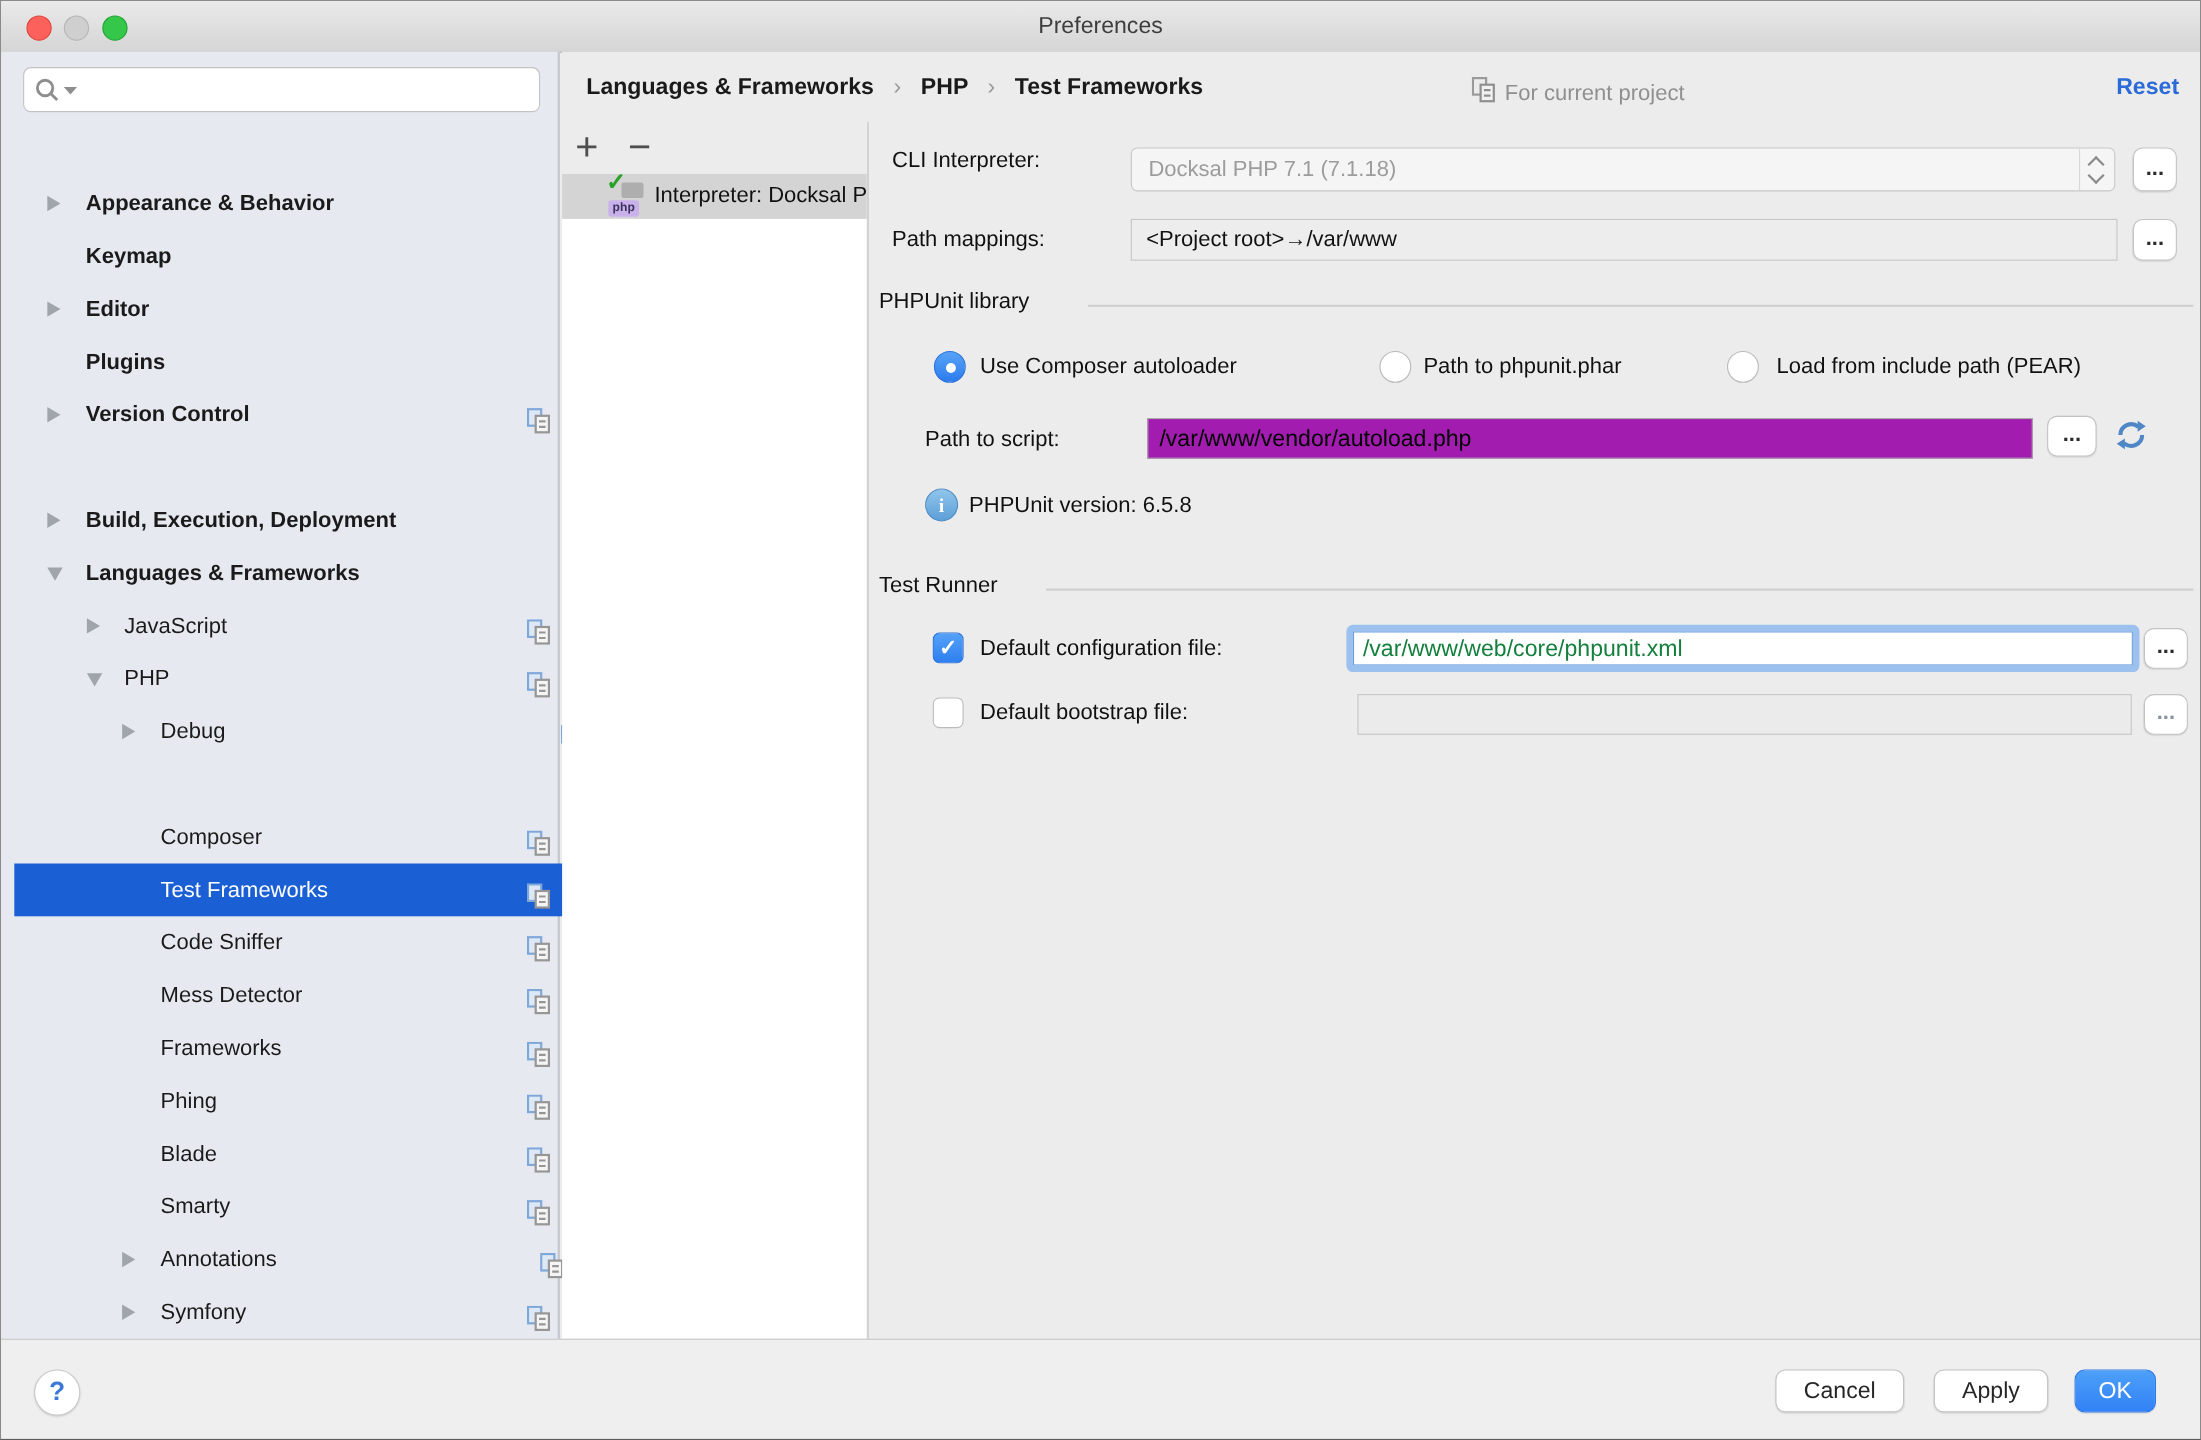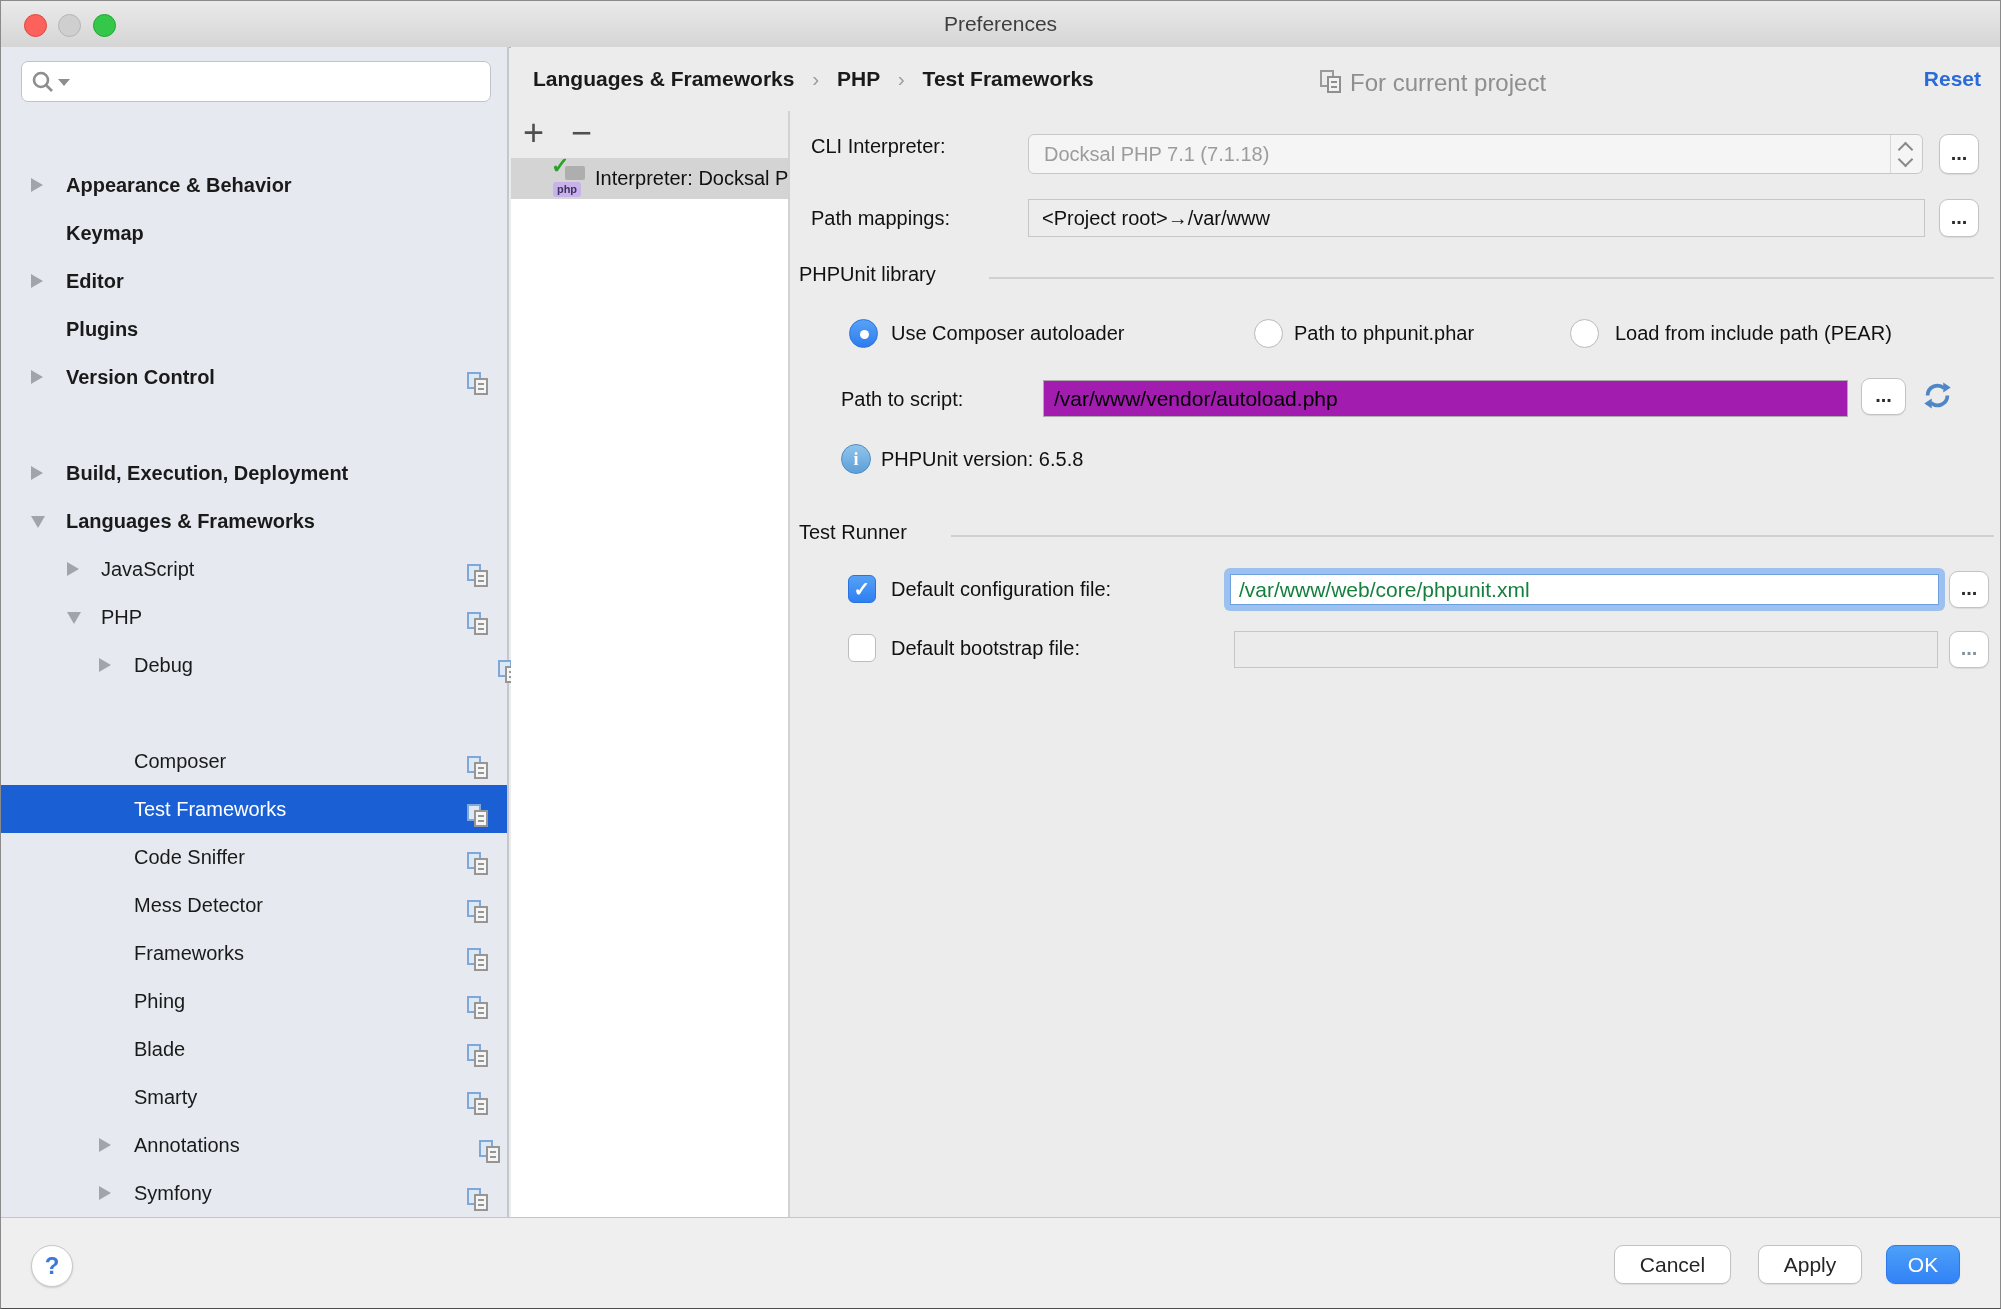--- a/index.html
+++ b/index.html
@@ -19,34 +19,34 @@
   .sidebar{position:absolute;left:0;top:46px;width:508px;height:1172px;
            background:#e6eaf0;border-right:2px solid #c4c8cd;box-sizing:border-box;}
   .searchbox{position:absolute;left:20px;top:14px;width:470px;height:41px;background:#ffffff;
              border:1px solid #c3c3c3;border-radius:7px;box-sizing:border-box;}
   .searchbox svg{position:absolute;left:8px;top:7px;}
   .search-caret{position:absolute;left:36px;top:17px;width:0;height:0;
                 border-left:6px solid transparent;border-right:6px solid transparent;
                 border-top:7px solid #8e8e8e;}
   .searchbox input{position:absolute;left:52px;top:2px;width:405px;height:33px;border:none;outline:none;
                    font-size:20px;font-family:"Liberation Sans",sans-serif;background:transparent;}
-  .tree{position:absolute;left:0;top:0;width:100%;height:100%;text-decoration:underline;}
+  .tree{position:absolute;left:12px;top:0;width:100%;height:100%;text-decoration:underline;}
   .side-row{position:absolute;left:0;width:506px;height:48px;font-size:20px;line-height:48px;cursor:default;}
   .side-row.bold{font-weight:700;}
   .side-row.selected{background:#1b5fd4;color:#ffffff;}
   .side-label{position:absolute;top:0;white-space:nowrap;}
   .tri{position:absolute;top:50%;width:0;height:0;}
   .tri.right{border-left:12px solid #a0a5ab;border-top:7px solid transparent;border-bottom:7px solid transparent;margin-top:-7px;}
   .tri.down{border-top:12px solid #a0a5ab;border-left:7px solid transparent;border-right:7px solid transparent;margin-top:-5px;}
   .copy-ic{position:absolute;right:18px;top:12px;width:22px;height:24px;}
   
   .header{position:absolute;left:510px;top:46px;right:0;height:64px;background:#ECECEC;}
   .crumbs{position:absolute;left:22px;top:0;height:64px;line-height:64px;font-size:21px;font-weight:700;white-space:nowrap;}
   .crumb-sep{color:#9b9b9b;font-weight:400;padding:0 12px;font-size:21px;}
-  .scope{position:absolute;left:809px;top:20px;height:24px;line-height:24px;color:#8f8f8f;font-size:24px;font-weight:400;white-space:nowrap;}
+  .scope{position:absolute;left:827px;top:20px;height:24px;line-height:24px;color:#8f8f8f;font-size:20px;font-weight:400;white-space:nowrap;}
   .scope .copy-ic{position:relative;display:inline-block;top:3px;right:auto;margin-right:8px;}
   .reset{position:absolute;right:19px;top:0;height:64px;line-height:64px;color:#2a6bd9;font-size:21px;font-weight:700;cursor:pointer;}
   
   .midpanel{position:absolute;left:510px;top:110px;width:279px;height:1108px;background:#ffffff;
             border-right:2px solid #d2d2d2;box-sizing:border-box;}
   .mid-toolbar{position:absolute;left:0;top:0;width:100%;height:47px;background:#ECECEC;}
   .tool-btn{position:absolute;top:0;height:47px;line-height:44px;font-size:36px;color:#4f4f4f;cursor:pointer;}
   .tool-add{left:12px;}
   .tool-remove{left:60px;}
   .interp-row{position:absolute;left:0;top:47px;width:100%;height:41px;background:#d4d4d4;overflow:hidden;white-space:nowrap;}

